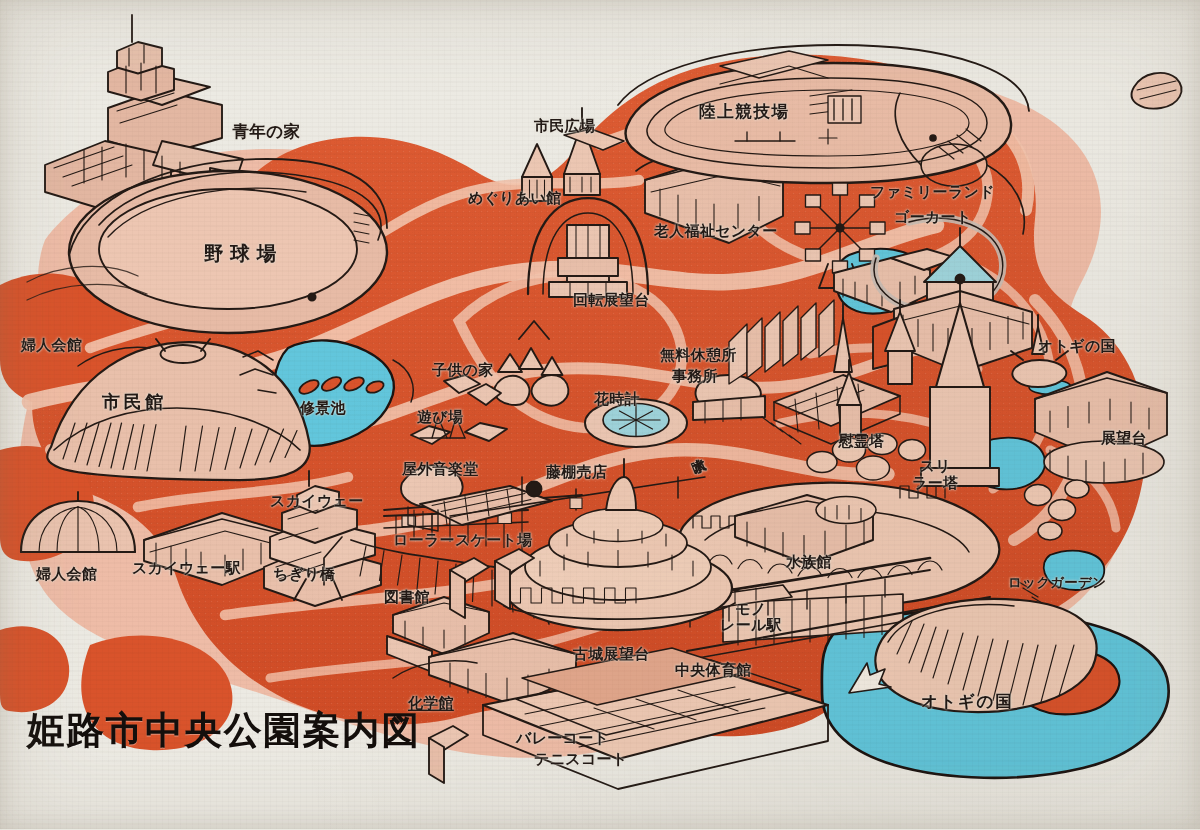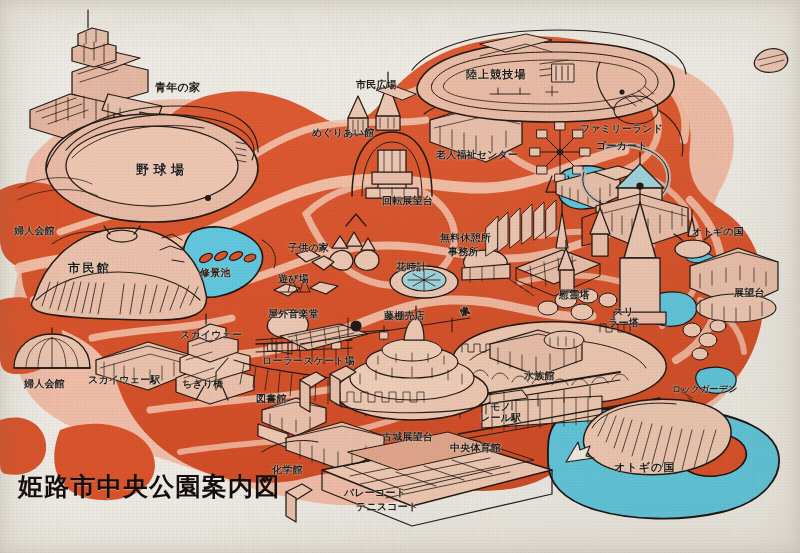--- a/index.html
+++ b/index.html
@@ -850,41 +850,41 @@
       <div class="lbl" style="left: 200px; top: 268px; font-size: 10px;">修景池</div>
       <div class="lbl" style="left: 24px; top: 379px; font-size: 10px;">婦人会館</div>
       <div class="lbl" style="left: 180px; top: 330px; font-size: 10px;">スカイウェー</div>
       <div class="lbl" style="left: 88px; top: 375px; font-size: 10px;">スカイウェー駅</div>
       <div class="lbl" style="left: 182px; top: 379px; font-size: 10px;">ちぎり橋</div>
       <div class="lbl" style="left: 288px; top: 243px; font-size: 10px;">子供の家</div>
       <div class="lbl" style="left: 278px; top: 274px; font-size: 10px;">遊び場</div>
       <div class="lbl" style="left: 268px; top: 309px; font-size: 10px;">屋外音楽堂</div>
       <div class="lbl" style="left: 262px; top: 356px; font-size: 10px;">ローラースケート場</div>
       <div class="lbl" style="left: 396px; top: 262px; font-size: 10px;">花時計</div>
-      <div class="lbl" style="left: 364px; top: 311px; font-size: 10px; margin-left: 20px;">藤棚売店</div>
+      <div class="lbl" style="left: 364px; top: 311px; font-size: 10px;">藤棚売店</div>
       <div class="lbl" style="left: 356px; top: 80px; font-size: 10px;">市民広場</div>
       <div class="lbl" style="left: 312px; top: 128px; font-size: 10px;">めぐりあい館</div>
       <div class="lbl" style="left: 382px; top: 196px; font-size: 10px;">回転展望台</div>
       <div class="lbl" style="left: 466px; top: 69px; font-size: 11px; letter-spacing: 0.1em;">陸上競技場</div>
       <div class="lbl" style="left: 436px; top: 150px; font-size: 10px;">老人福祉センター</div>
       <div class="lbl" style="left: 580px; top: 124px; font-size: 10px;">ファミリーランド</div>
       <div class="lbl" style="left: 596px; top: 141px; font-size: 10px;">ゴーカート</div>
       <div class="lbl" style="left: 692px; top: 227px; font-size: 10px;">オトギの国</div>
       <div class="lbl" style="left: 440px; top: 233px; font-size: 10px;">無料休憩所</div>
       <div class="lbl" style="left: 448px; top: 247px; font-size: 10px;">事務所</div>
       <div class="lbl" style="left: 542px; top: 290px; font-size: 10px; padding-left: 17px;">慰霊塔</div>
       <div class="lbl two" style="left: 608px; top: 306px; font-size: 10px;">スリ
 ラー塔</div>
       <div class="lbl" style="left: 734px; top: 288px; font-size: 10px; text-align: center;">展望台</div>
       <div class="lbl" style="left: 524px; top: 371px; font-size: 10px;">水族館</div>
       <div class="lbl two" style="left: 480px; top: 401px; font-size: 10px;">モノ
 レール駅</div>
       <div class="lbl" style="left: 672px; top: 385px; font-size: 9px;">ロックガーデン</div>
       <div class="lbl" style="left: 256px; top: 394px; font-size: 10px;">図書館</div>
-      <div class="lbl" style="left: 272px; top: 465px; font-size: 10px;">化学館</div>
+      <div class="lbl" style="left: 272px; top: 465px; font-size: 10px; text-decoration: underline;">化学館</div>
       <div class="lbl" style="left: 382px; top: 432px; font-size: 10px;">古城展望台</div>
       <div class="lbl" style="left: 450px; top: 443px; font-size: 10px;">中央体育館</div>
       <div class="lbl" style="left: 344px; top: 488px; font-size: 10px;">バレーコート</div>
       <div class="lbl" style="left: 356px; top: 502px; font-size: 10px;">テニスコート</div>
       <div class="lbl" style="left: 614px; top: 462px; font-size: 11px; letter-spacing: 0.1em;">オトギの国</div>
       <div class="lbl v" style="left: 455px; top: 300px; font-size: 9px; transform: rotate(-22deg);">大噴水</div>
     </div>
 
   <div id="title-block">姫路市中央公園案内図</div>
 

